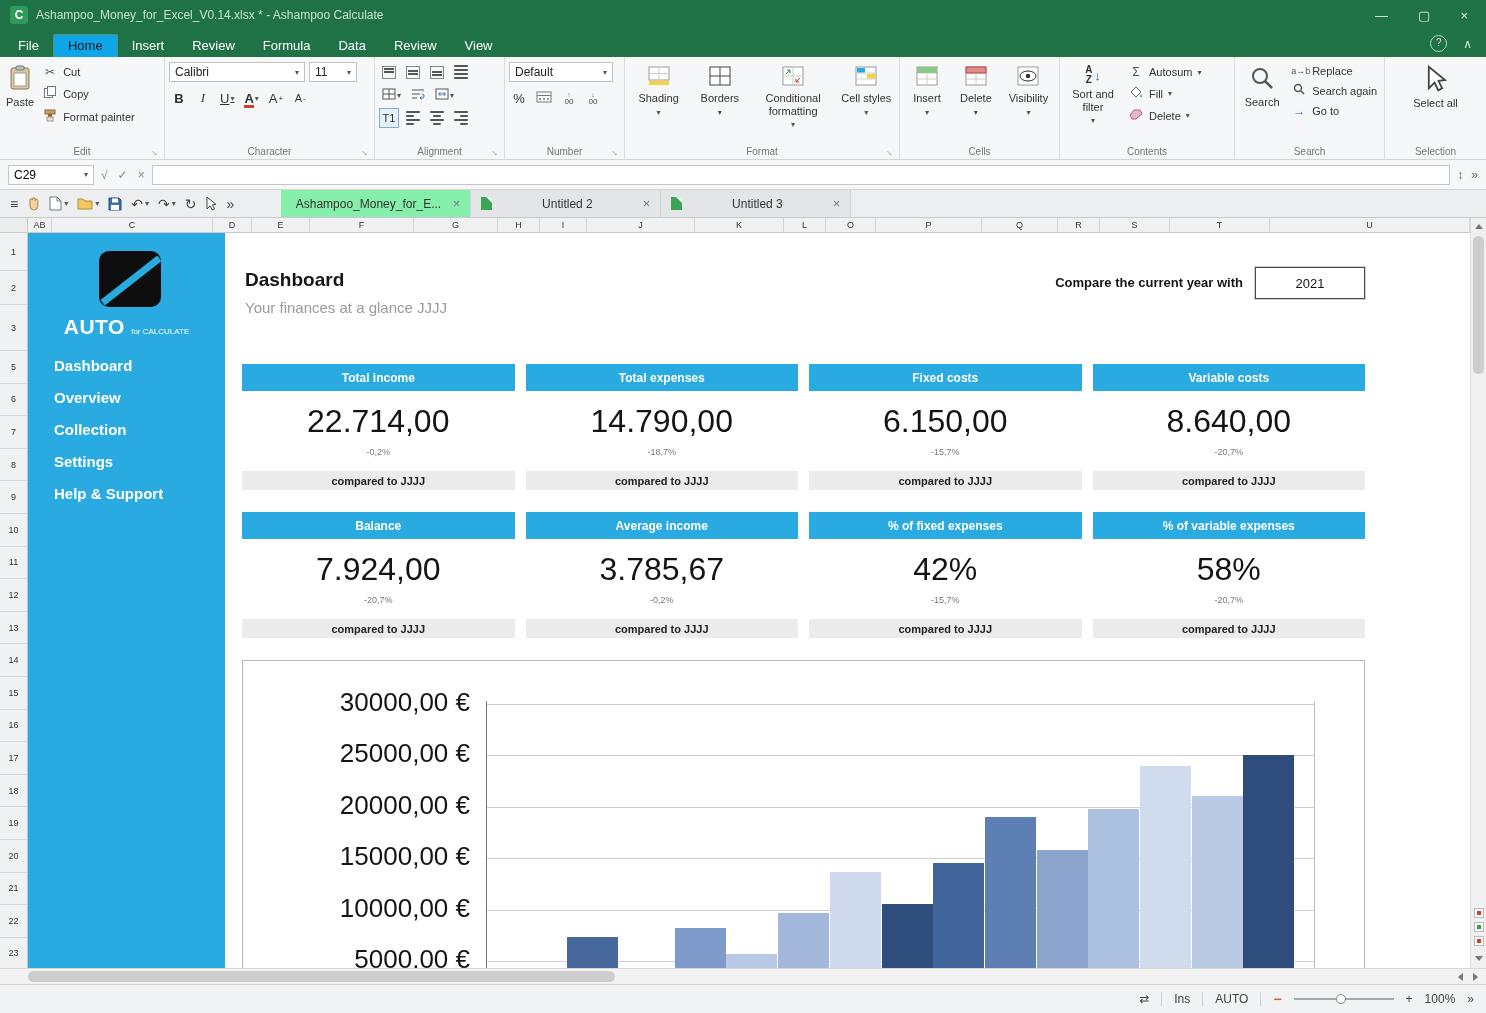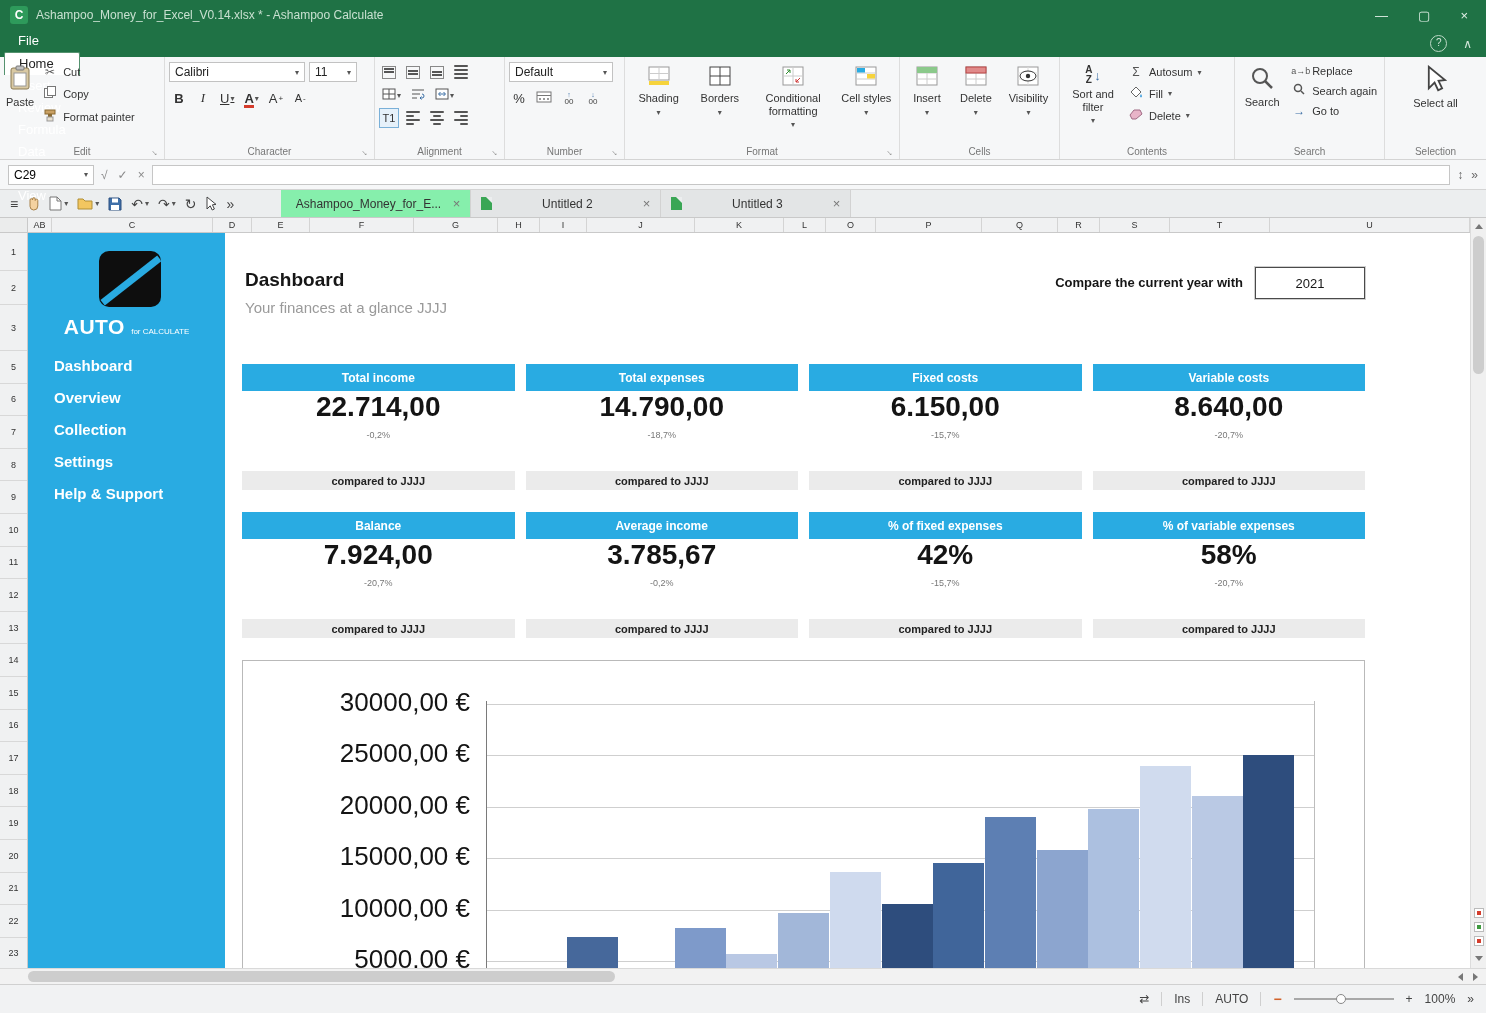--- a/index.html
+++ b/index.html
@@ -8,23 +8,23 @@
 
   
   .titlebar{height:30px;background:#1f7245;color:#d3e7da;display:flex;align-items:center;padding:0 10px;gap:8px;font-size:12px;box-sizing:border-box;}
   .app-icon{width:18px;height:18px;background:#2e9a5b;border-radius:3px;color:#fff;font-weight:bold;display:flex;align-items:center;justify-content:center;font-size:12px;flex:0 0 auto;}
   .titlebar .title{color:#c8e0d0;white-space:nowrap;}
   .win-controls{margin-left:auto;display:flex;gap:30px;padding-right:8px;color:#e3f0e8;font-size:13px;}
   .win-controls span{cursor:default;}
 
   
   .menubar{height:27px;background:#1f7245;display:flex;align-items:flex-end;padding:0 4px;box-sizing:border-box;}
-  .menu-tabs{display:flex;height:100%;flex-direction:column;}
+  .menu-tabs{display:flex;height:100%;align-items:flex-end;}
   .menu-tab{color:#fff;font-size:13px;padding:4px 14px 5px;line-height:1;}
-  .menu-tab.active{background:#ffffff;color:#222;border:1px solid #55926f;border-bottom:none;border-radius:2px 2px 0 0;}
+  .menu-tab.active{background:#0ea5e9;color:#222;border:1px solid #55926f;border-bottom:none;border-radius:2px 2px 0 0;}
   .menu-right{margin-left:auto;display:flex;gap:16px;color:#d3e7da;align-items:center;padding:0 10px 5px 0;font-size:12px;}
   .help-badge{width:15px;height:15px;border:1px solid #bcd9c6;border-radius:50%;font-size:10px;text-align:center;line-height:14px;}
 
   
   .ribbon{height:103px;background:#f6f7f8;display:flex;border-bottom:1px solid #d4d4d4;box-sizing:border-box;}
   .rgroup{position:relative;border-right:1px solid #ddd;box-sizing:border-box;padding:5px 4px 16px;flex:0 0 auto;}
   .rcontent{display:flex;gap:3px;align-items:flex-start;height:72px;}
   .glabel{position:absolute;bottom:2px;left:0;right:0;text-align:center;font-size:10px;color:#767676;}
   .launcher{position:absolute;bottom:2px;right:4px;font-size:9px;color:#888;transform:rotate(45deg);}
   .bigbtn{display:flex;flex-direction:column;align-items:center;gap:3px;padding:3px 2px;text-align:center;font-size:11px;color:#333;border-radius:3px;}
@@ -106,21 +106,21 @@
 
   
   .dash-title{position:absolute;left:217px;top:36px;font-size:19px;font-weight:bold;color:#161616;}
   .dash-subtitle{position:absolute;left:217px;top:66px;font-size:15px;color:#9a9a9a;}
   .compare-label{position:absolute;right:227px;top:42px;font-size:13px;font-weight:bold;color:#161616;}
   .year-box{position:absolute;left:1227px;top:34px;width:110px;height:32px;border:1px solid #4a4a4a;box-shadow:0 0 0 1px #cfcfcf;display:flex;align-items:center;justify-content:center;font-size:13px;color:#161616;background:#fff;box-sizing:border-box;}
   .cards-row{position:absolute;left:214px;width:1123px;height:126px;display:flex;gap:11px;}
   .row1{top:131px;} .row2{top:279px;}
   .kpi-card{flex:1;display:flex;flex-direction:column;background:#fff;}
   .kpi-head{height:27px;background:#29abe2;color:#fff;font-size:12px;font-weight:bold;display:flex;align-items:center;justify-content:center;}
-  .kpi-value{font-size:28px;font-weight:bold;color:#141414;text-align:center;}
+  .kpi-value{font-size:32px;font-weight:normal;color:#141414;text-align:center;margin-top:12px;}
   .kpi-delta{font-size:9px;color:#787878;text-align:center;margin-top:7px;}
   .kpi-note{margin-top:auto;height:19px;background:#ebebeb;font-size:11px;font-weight:bold;color:#222;display:flex;align-items:center;justify-content:center;}
 
   
   .chartbox{position:absolute;left:214px;top:427px;width:1123px;height:308px;border:1px solid #b9b9b9;border-bottom:none;box-sizing:border-box;background:#fff;}
   .chart-plot{position:absolute;left:243px;top:40px;right:49px;bottom:0;border-left:1px solid #7a7a7a;border-right:1px solid #bdbdbd;box-sizing:border-box;}
   .gridline{position:absolute;left:0;right:0;height:1px;background:#cfcfcf;}
   .ytick{position:absolute;right:calc(100% + 17px);transform:translateY(-55%);font-size:26px;color:#141414;white-space:nowrap;}
   .bar{position:absolute;bottom:0;}
 

